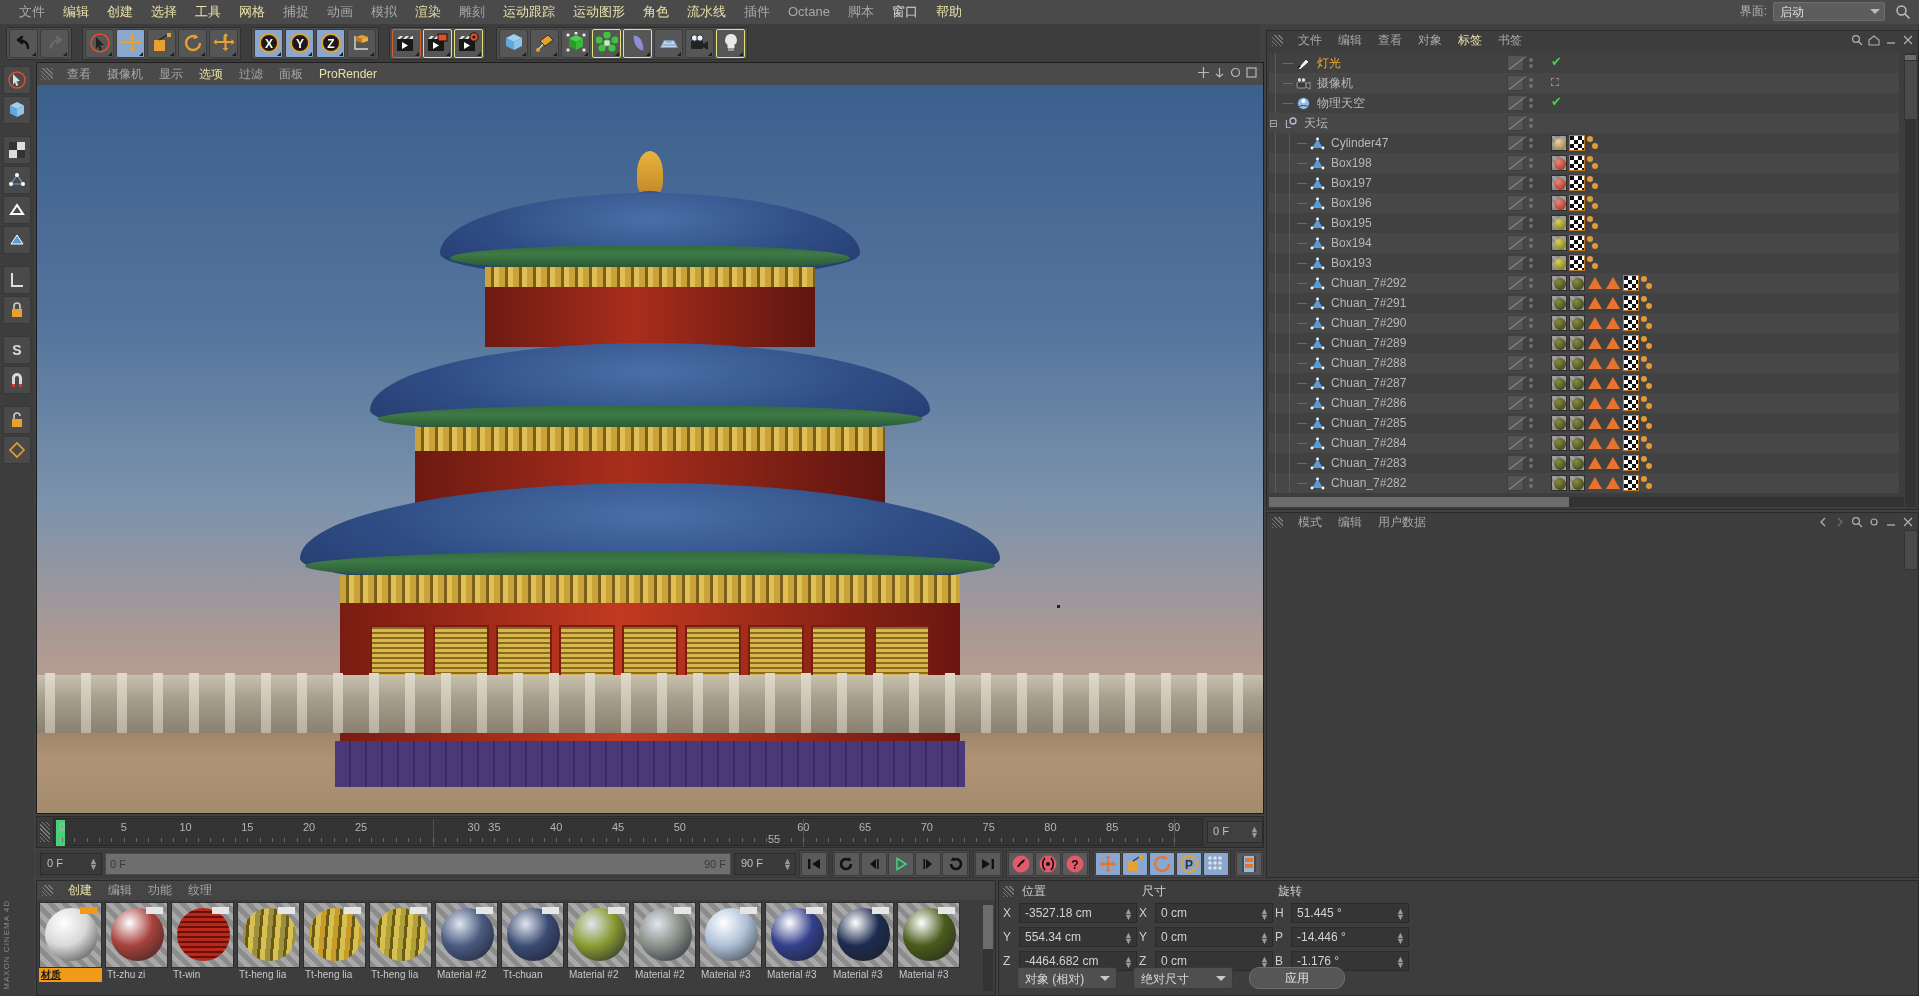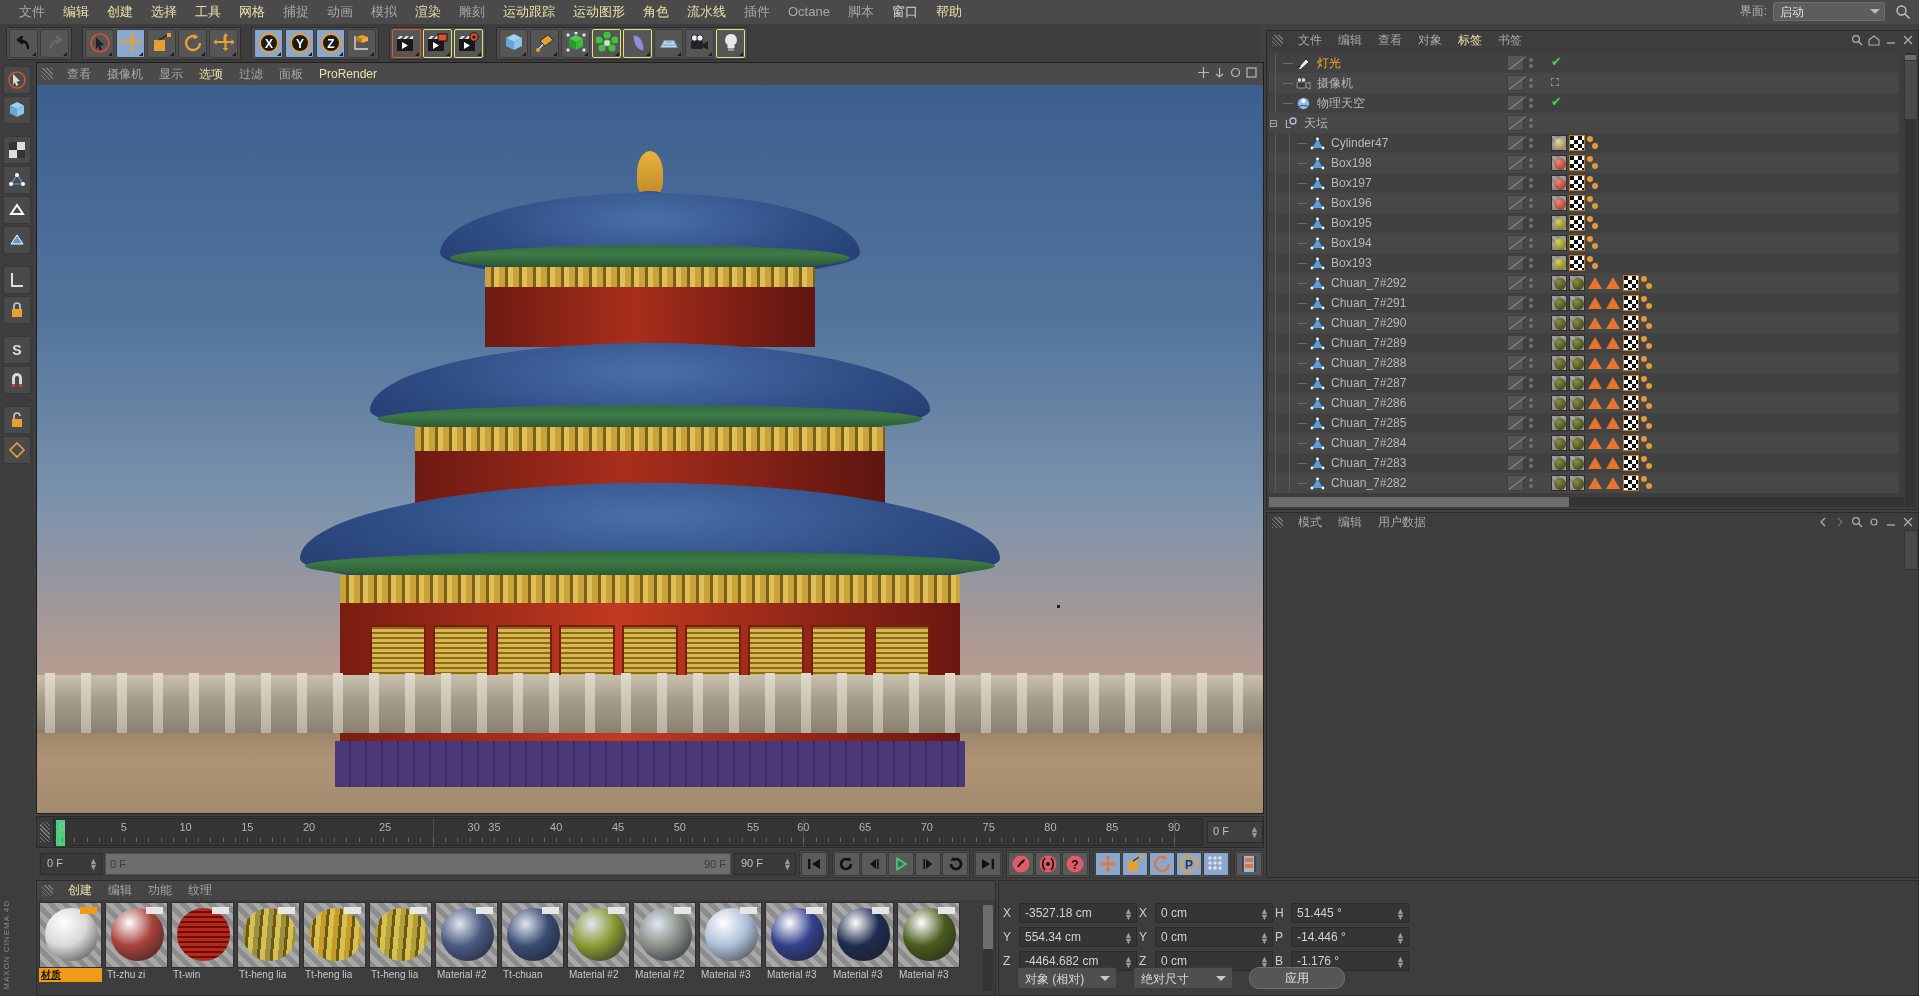--- a/index.html
+++ b/index.html
@@ -638,28 +638,28 @@
 
   <div class="tl">
     <span class="tlgrip"></span>
     <div class="tlruler" id="tlruler">
       <div class="playhead"></div>
     <span class="tick" style="left: 8px;">0</span>
         <span class="tick" style="left: 69.7778px;">5</span>
         <span class="tick" style="left: 131.556px;">10</span>
         <span class="tick" style="left: 193.333px;">15</span>
         <span class="tick" style="left: 255.111px;">20</span>
-        <span class="tick" style="left: 331px;">25</span>
+        <span class="tick" style="left: 307px;">25</span>
         <span class="tick" style="left: 378.667px; margin-left: 41px;">30</span>
         <div class="major" style="left: 378.667px;"></div>
         <span class="tick" style="left: 440.444px;">35</span>
         <span class="tick" style="left: 502.222px;">40</span>
         <span class="tick" style="left: 564px;">45</span>
         <span class="tick" style="left: 625.778px;">50</span>
-        <span class="tick" style="left: 699px;">55</span>
+        <span class="tick" style="left: 720px; margin-top: 12px;">55</span>
         <span class="tick" style="left: 749.333px;">60</span>
         <div class="major" style="left: 749.333px;"></div>
         <span class="tick" style="left: 811.111px;">65</span>
         <span class="tick" style="left: 872.889px;">70</span>
         <span class="tick" style="left: 934.667px;">75</span>
         <span class="tick" style="left: 996.444px;">80</span>
         <span class="tick" style="left: 1058.22px;">85</span>
         <span class="tick" style="left: 1120px;">90</span>
         <div class="major" style="left: 1120px;"></div>
         <div class="minor" style="left: 8px;"></div>
@@ -1004,20 +1004,26 @@
           </div>
           <div class="matname">Material #3</div>
         </div>
       </div>
     <div class="matscroll">
         <div class="thumb"></div>
       </div>
   </div>
 
   <div class="coord">
+    <div class="coordhdr">
+      <span class="grip"></span>
+      <span class="ch" style="width:120px">位置</span>
+      <span class="ch" style="width:136px">尺寸</span>
+      <span class="ch">旋转</span>
+    </div>
     <div class="coordgrid" id="coordgrid">
         <div class="axl">X</div>
         <div class="cinp"><span>-3527.18 cm</span><span class="spin">▲<br>▼</span></div>
         <div class="axl">X</div>
         <div class="cinp"><span>0 cm</span><span class="spin">▲<br>▼</span></div>
         <div class="axl">H</div>
         <div class="cinp"><span>51.445 °</span><span class="spin">▲<br>▼</span></div>
         <div class="axl">Y</div>
         <div class="cinp"><span>554.34 cm</span><span class="spin">▲<br>▼</span></div>
         <div class="axl">Y</div>

